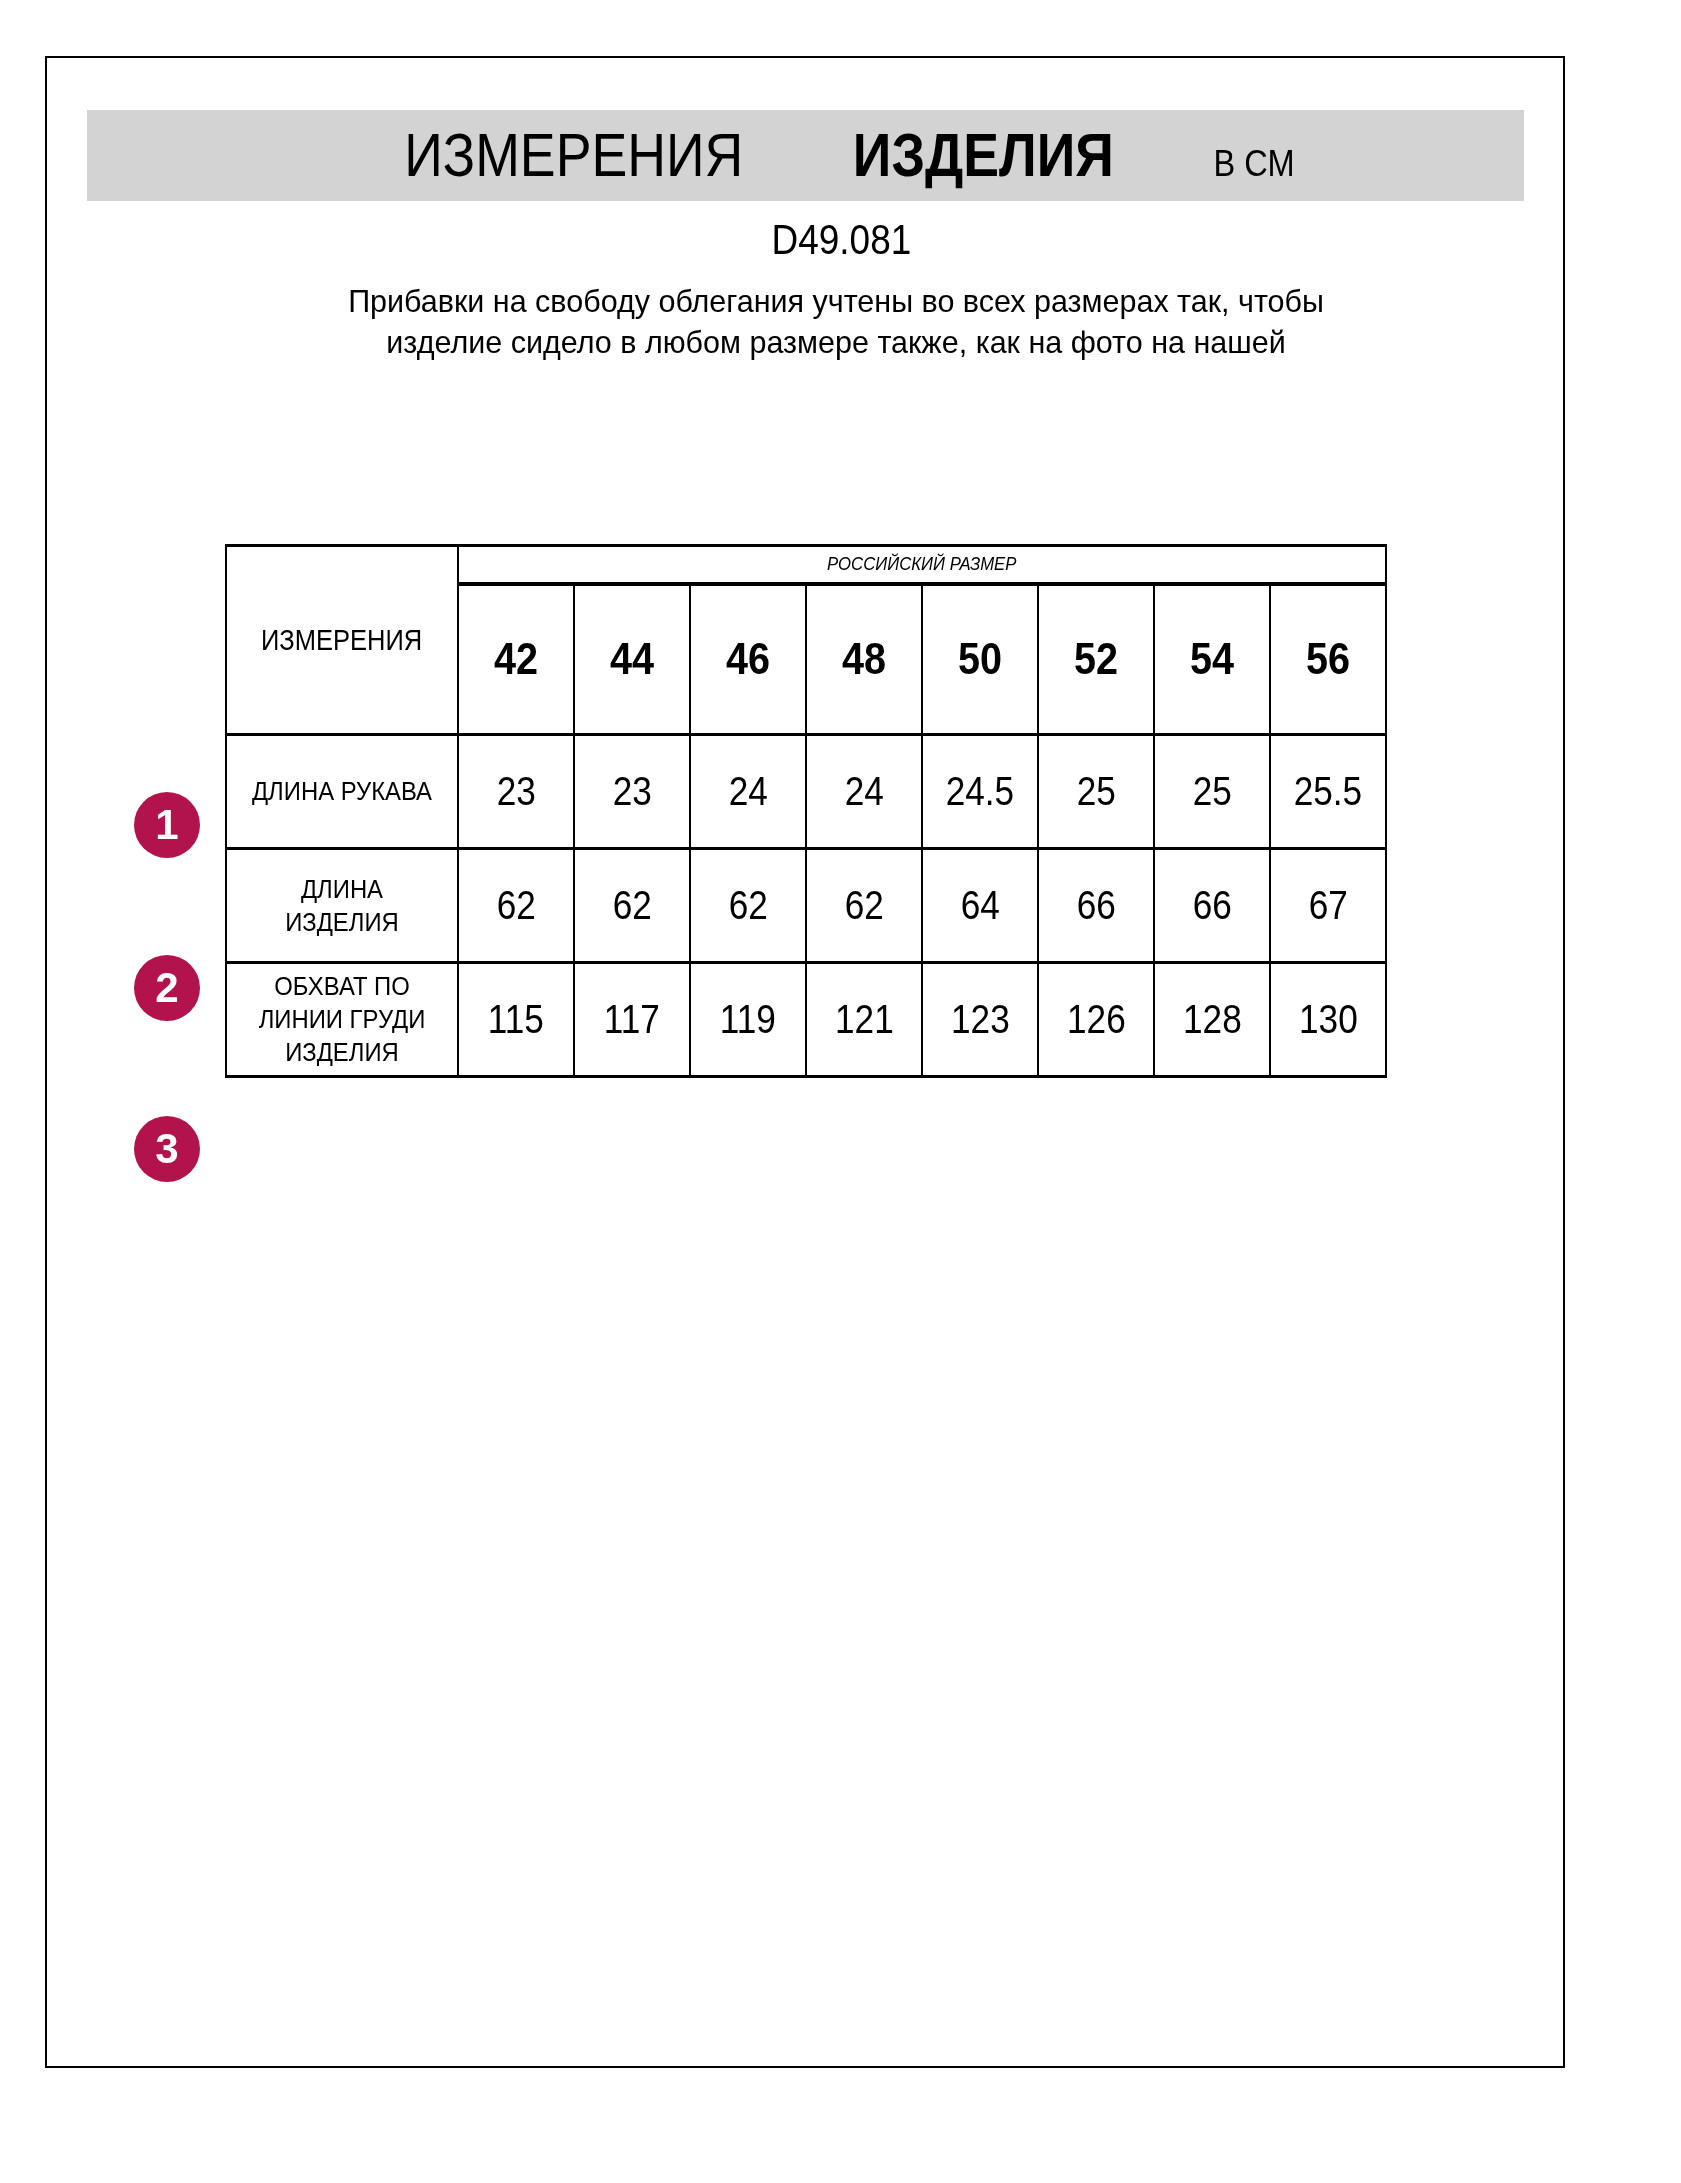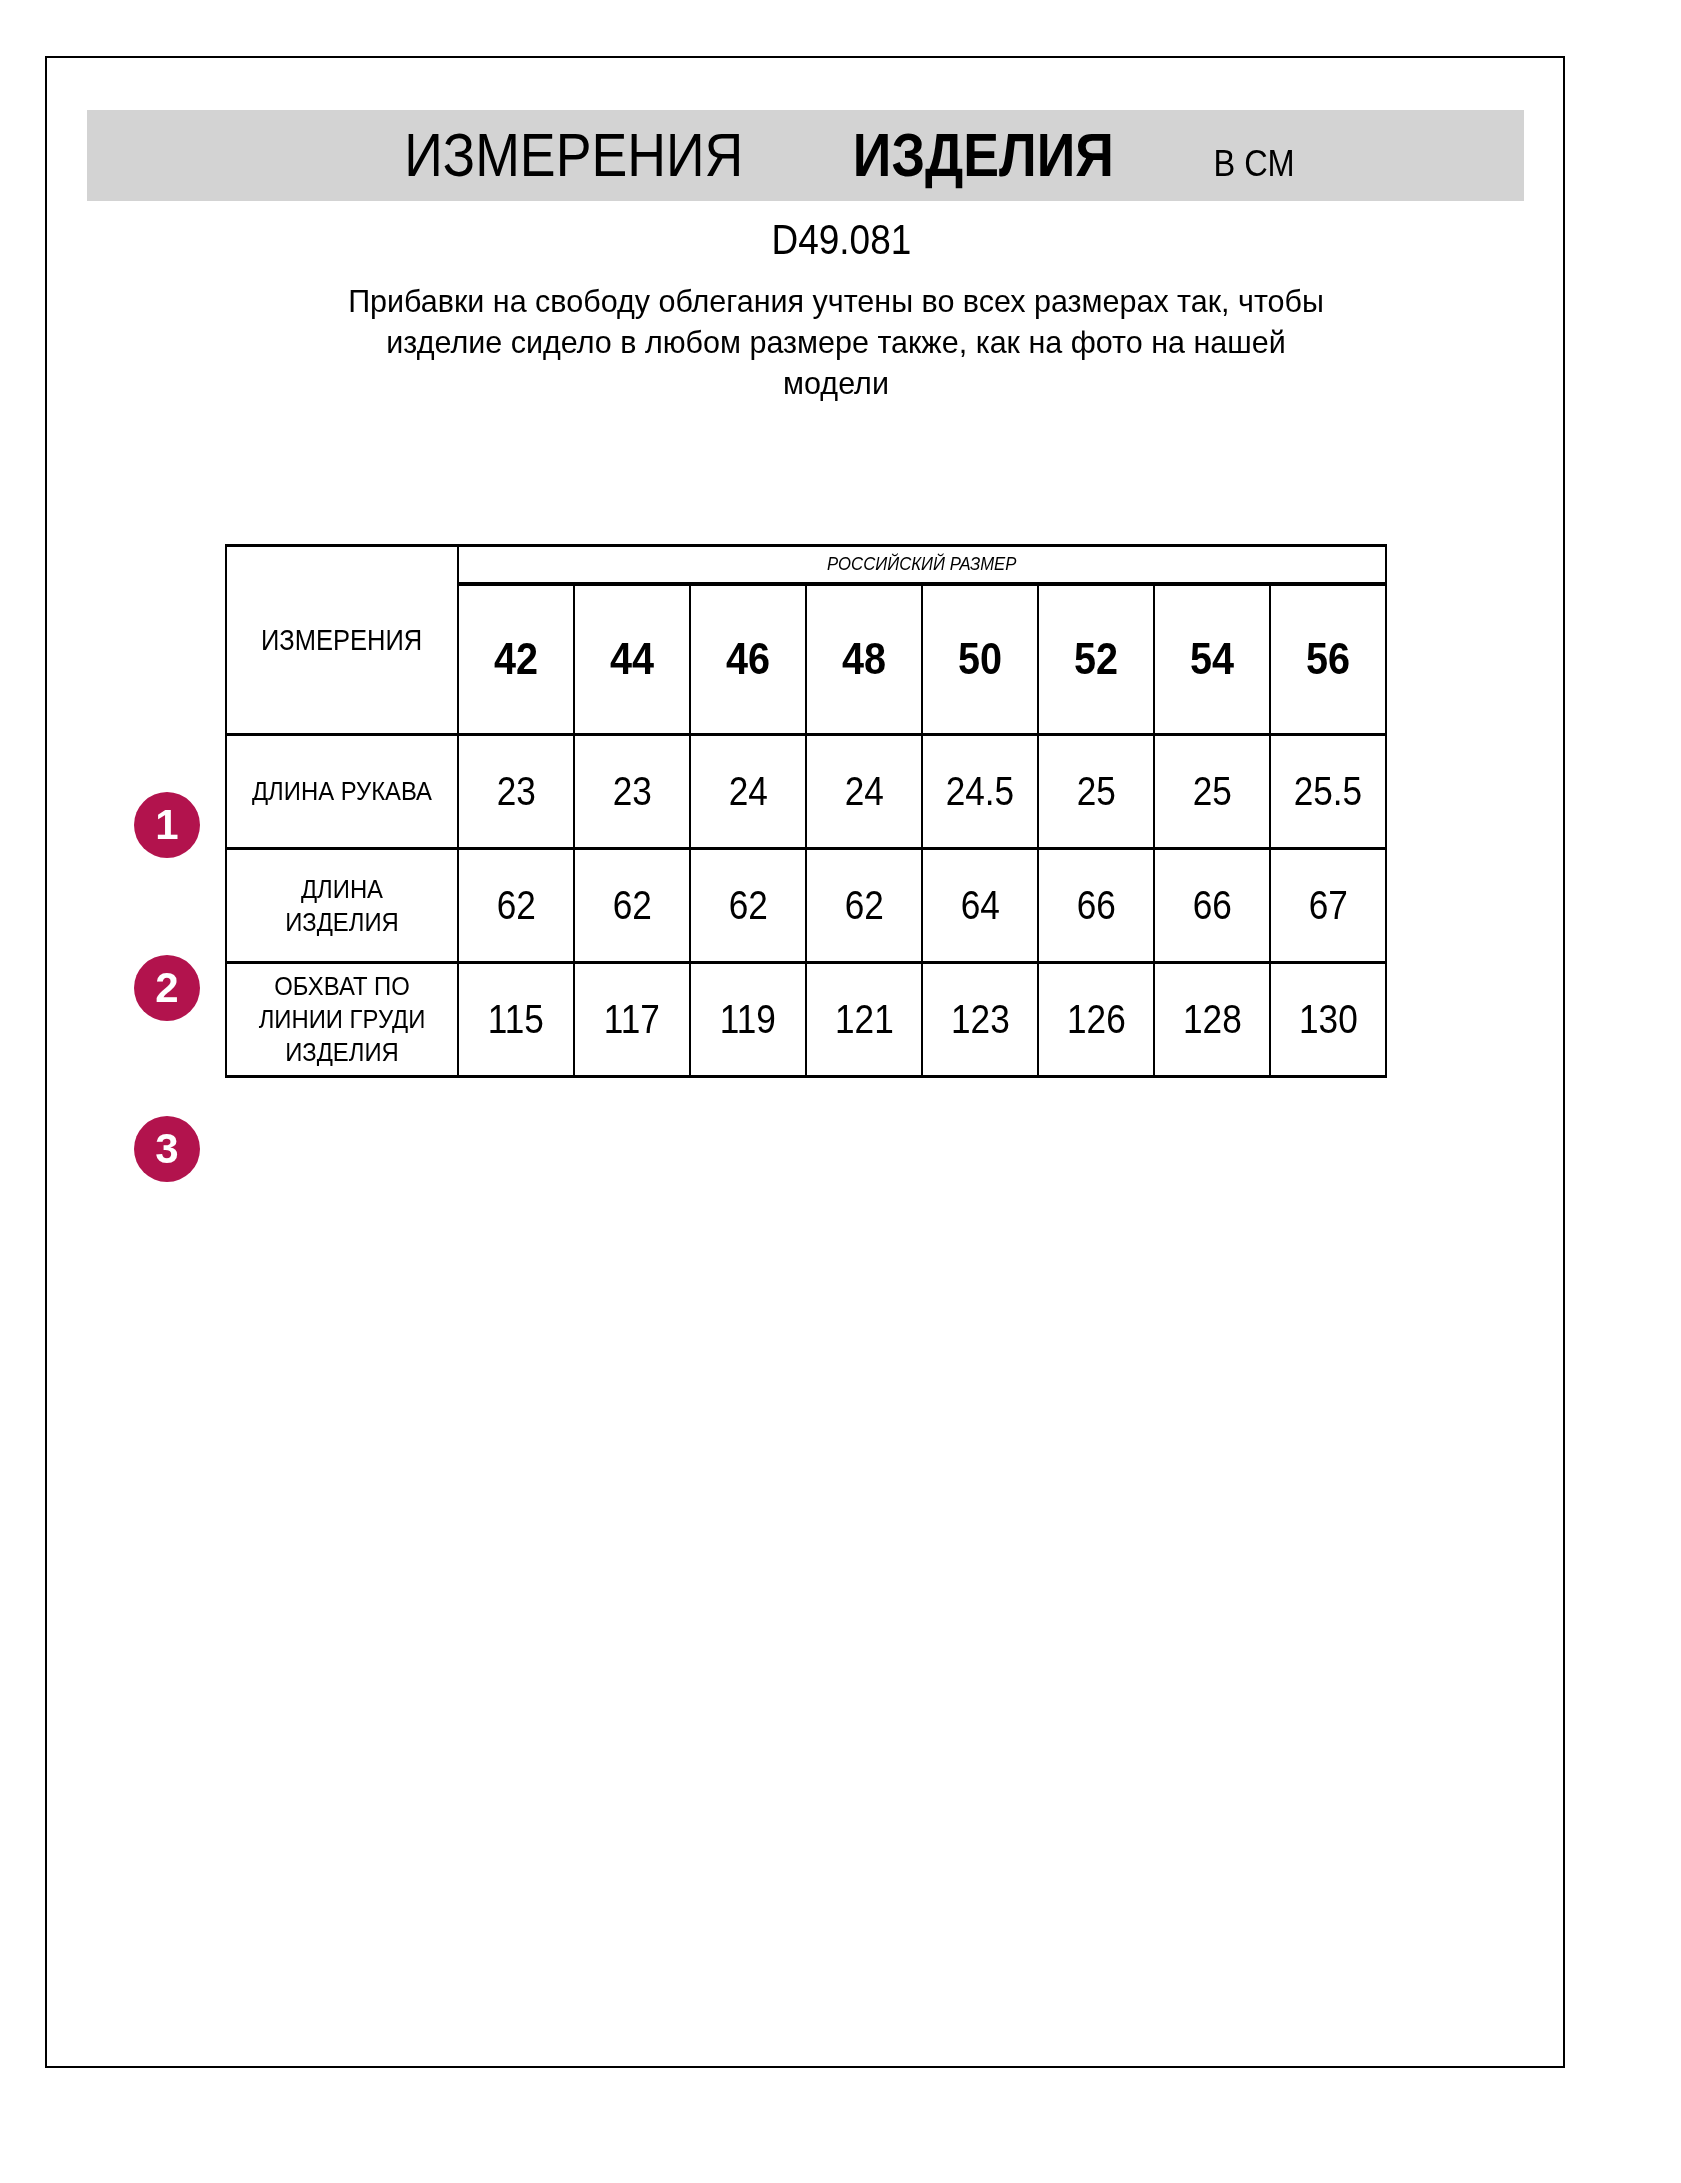--- a/index.html
+++ b/index.html
@@ -85,21 +85,20 @@
     <span class="cond t-unit">В СМ</span>
   </div>
 
   <div class="code">
     <span class="cond">D49.081</span>
   </div>
 
   <div class="desc">
     <div>Прибавки на свободу облегания учтены во всех размерах так, чтобы</div>
     <div>изделие сидело в любом размере также, как на фото на нашей</div>
-    <div>модели</div>
   </div>
 
   <table class="size-table">
     <colgroup>
       <col style="width:232px">
       <col style="width:116px">
         <col style="width:116px">
         <col style="width:116px">
         <col style="width:116px">
       <col style="width:116px">

